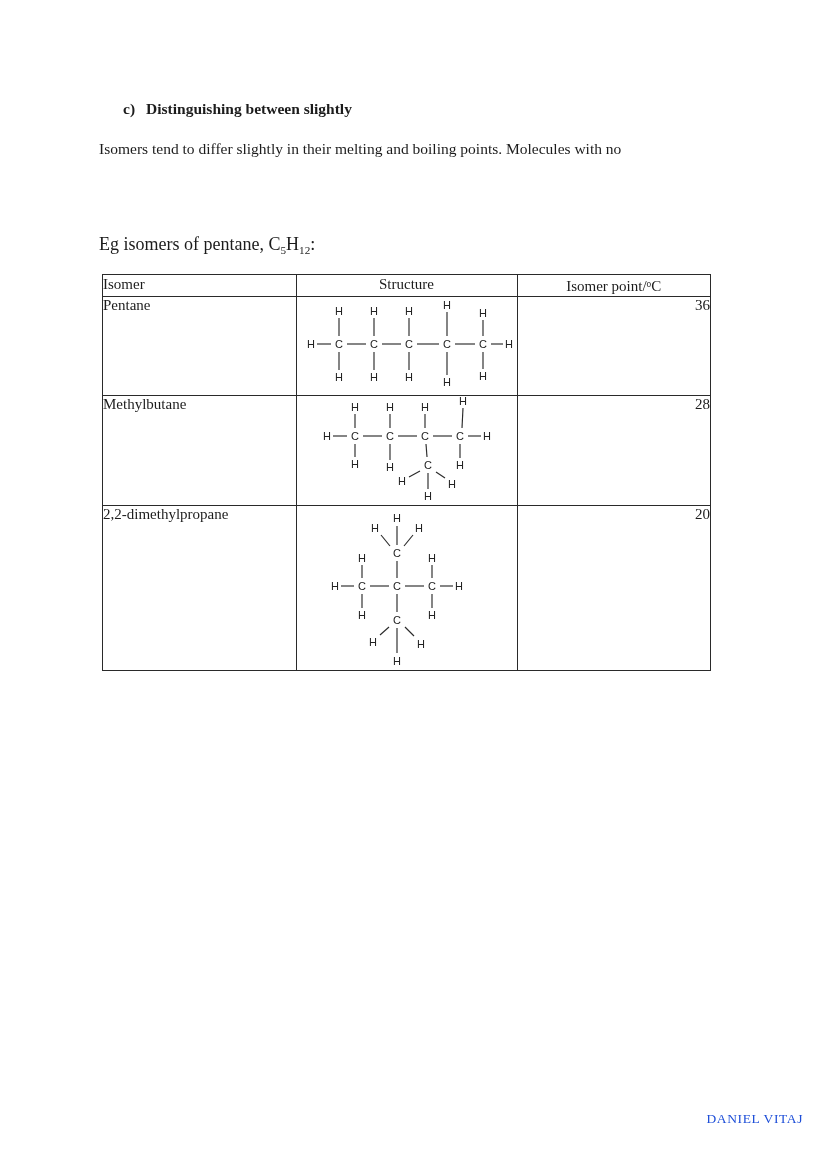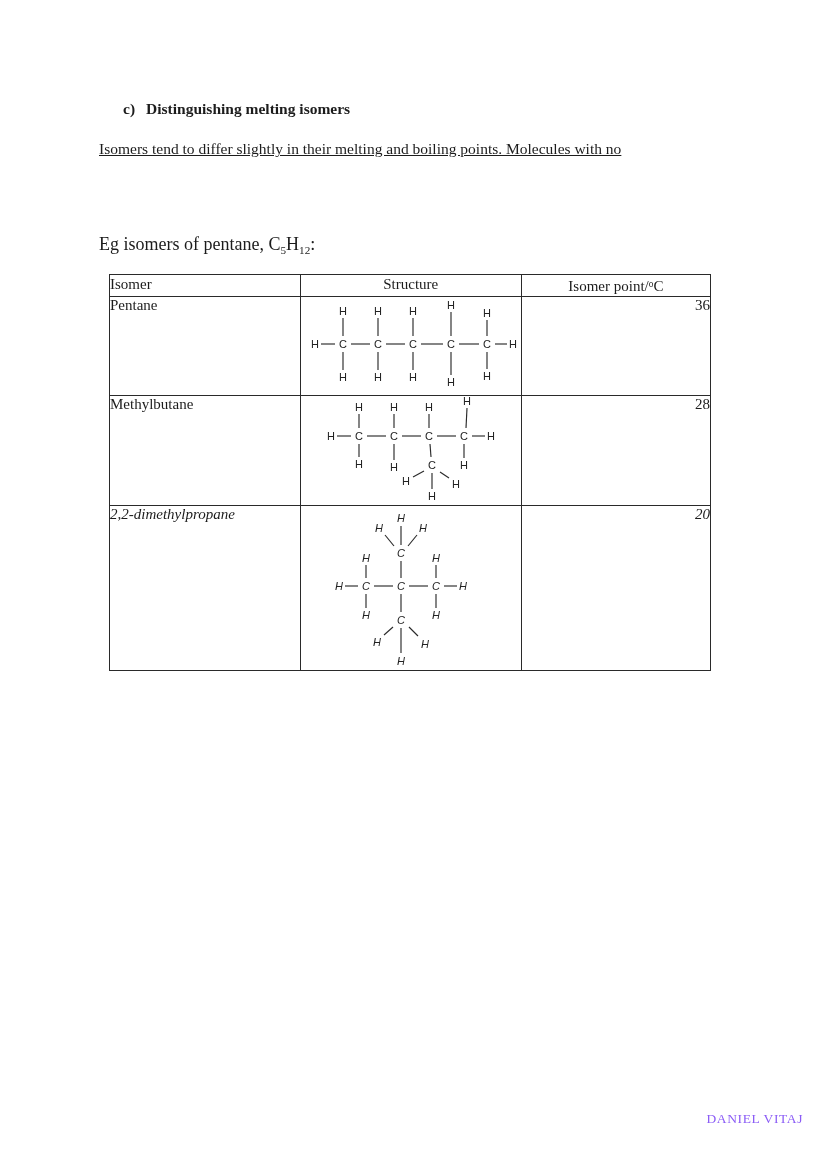--- a/index.html
+++ b/index.html
@@ -5,53 +5,53 @@
   * { margin: 0; padding: 0; box-sizing: border-box; }
   html, body { width: 828px; height: 1171px; background: #ffffff; overflow: hidden; }
   body { font-family: "Liberation Serif", serif; color: #1c1c1c; position: relative; }
 
   .content { position: absolute; left: 99px; top: 0; width: 612px; }
 
   .heading { position: absolute; top: 100px; left: 24px; display: flex; gap: 11px;
              font-weight: bold; font-size: 15.5px; }
 
   .paragraph { position: absolute; top: 139px; left: 0; width: 600px;
-               font-size: 15.5px; line-height: 19.4px; text-decoration: underline; }
+               font-size: 15.5px; line-height: 19.4px; }
 
   .eg-line { position: absolute; top: 234px; left: 0; font-size: 18px; }
   sub.chem { font-size: 0.62em; vertical-align: -0.35em; }
   sup.chem { font-size: 0.62em; vertical-align: 0.45em; }
 
-  table.isomer-table { position: absolute; top: 274px; left: 10px; border-collapse: collapse;
+  table.isomer-table { position: absolute; top: 274px; left: 3px; border-collapse: collapse;
                        table-layout: fixed; font-size: 15px; padding-left: 40px; }
   table.isomer-table td, table.isomer-table th {
       border: 1.6px solid #2a2a2a; padding: 0; vertical-align: top; font-weight: normal; }
   col.c1 { width: 197px; } col.c2 { width: 210px; } col.c3 { width: 199px; }
   tr.hdr td { height: 20px; line-height: 19px; }
   td.left-pad { padding: 1px 0 0 7px; text-align: left; }
   td.center { text-align: center; margin-top: 40px; }
   td.structure-cell { vertical-align: middle; text-align: center; }
   td.bp-cell { vertical-align: middle; text-align: right; font-size: 15px; }
-  tr.r1 { height: 95px; } tr.r2 { height: 110px; } tr.r3 { height: 164px; font-style: italic; }
+  tr.r1 { height: 95px; } tr.r2 { height: 110px; } tr.r3 { height: 164px; }
 
   .molecule { display: inline-block; line-height: 0; }
   .molecule svg text { font-family: "Liberation Sans", sans-serif; font-size: 11px; fill: #222; }
   .molecule svg line { stroke: #2a2a2a; stroke-width: 1.15; }
 
   .footer-credit { position: absolute; top: 1111px; right: 25px;
                    font-size: 13.5px; letter-spacing: 0.6px; color: #5d80a8; }
 </style>
 </head>
 <body>
 
 <div class="content">
 
   <div class="heading">
     <span>c)</span>
-    <span>Distinguishing melting isomers</span>
+    <span>Distinguishing between slightly</span>
   </div>
 
   <div class="paragraph">
     <div>Isomers tend to differ slightly in their melting and boiling points. Molecules with no</div>
   </div>
 
   <div class="eg-line"><span>Eg isomers of pentane, C</span><sub class="chem">5</sub><span>H</span><sub class="chem">12</sub><span>:</span></div>
 
   <table class="isomer-table">
     <colgroup>
@@ -186,13 +186,13 @@
                 <text x="100" y="155" text-anchor="middle" dominant-baseline="central">H</text>
               </svg></span>
       </td>
       <td class="bp-cell">20</td>
     </tr>
   </tbody>
     </table>
 
 </div>
 
-<div class="footer-credit" style="color: #8b5cf6; text-align: center;">DANIEL VITAJ</div>
+<div class="footer-credit" style="color: #1d4ed8; text-align: center;">DANIEL VITAJ</div>
 
 </body></html>

